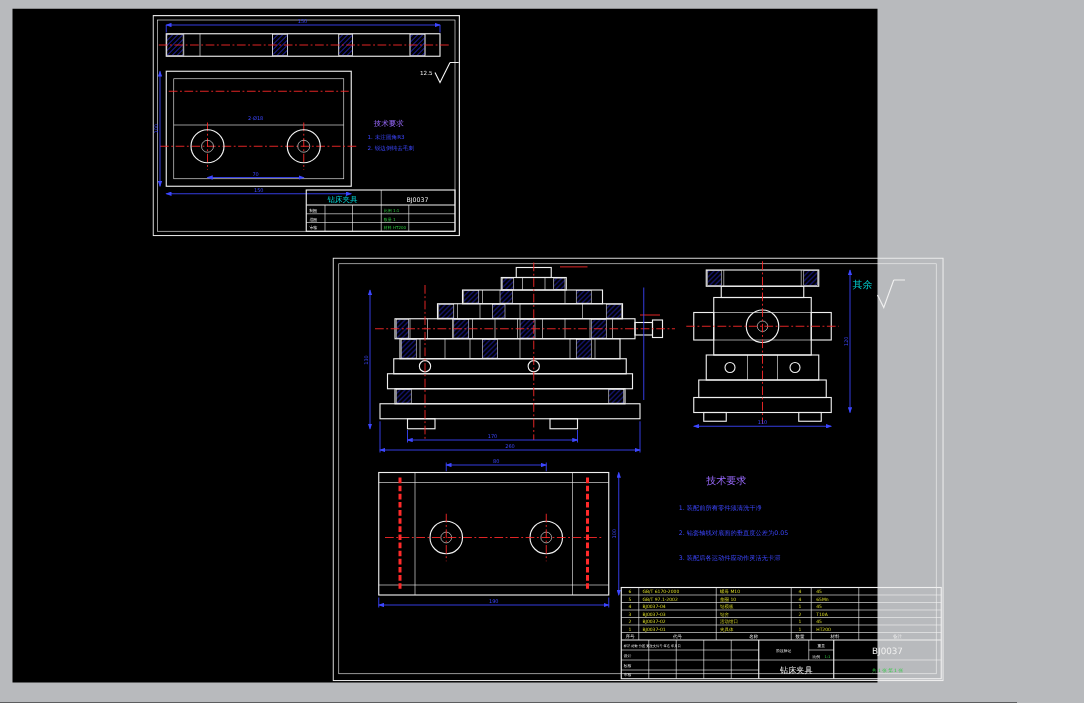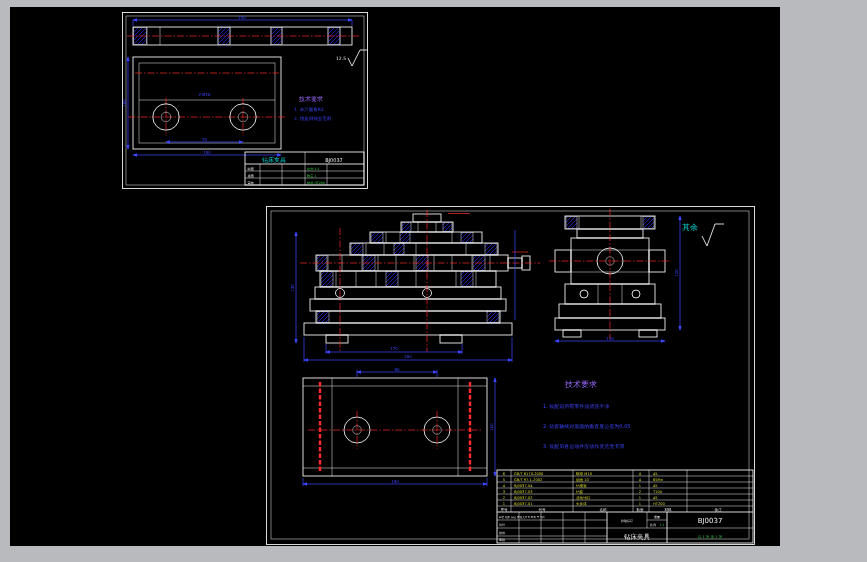--- a/index.html
+++ b/index.html
@@ -1,18 +1,18 @@
 <!DOCTYPE html>
 <html style="--frame: #b8babd; --canvas: #000000; --line: #f0f0f0; --red: #ff2a2a; --blue: #3c46ff; --hatch: #2a2ae6; --cyan: #00d2d2; --magenta: #9a6aff; --yellow: #d9d926; --green: #2ecc40;"><head>
 <meta charset="utf-8">
 <style>
   *{margin:0;padding:0;box-sizing:border-box}
   html,body{width:867px;height:562px;overflow:hidden}
   body{background:var(--frame,#b8babd);position:relative;font-family:"DejaVu Sans",sans-serif}
-  #canvas{position:absolute;left:10px;top:7px;width:770px;height:539px;background:var(--canvas,#000)}
+  #canvas{position:absolute;left:10px;top:7px;width:692px;height:539px;background:var(--canvas,#000)}
   svg{position:absolute;display:block}
   #sheet1{left:112px;top:5px}
   #sheet2{left:256px;top:199px}
   
   .sl{stroke:var(--line);fill:none;stroke-width:.9}
   .sl2{stroke:var(--line);fill:none;stroke-width:.5}
   .sr{stroke:var(--red);fill:none;stroke-width:.7}
   .dd{stroke-dasharray:7 2 1.5 2}
   .sb{stroke:var(--blue);fill:none;stroke-width:.7}
   .hb1{fill:url(#hatch1);stroke:var(--line);stroke-width:.45}

